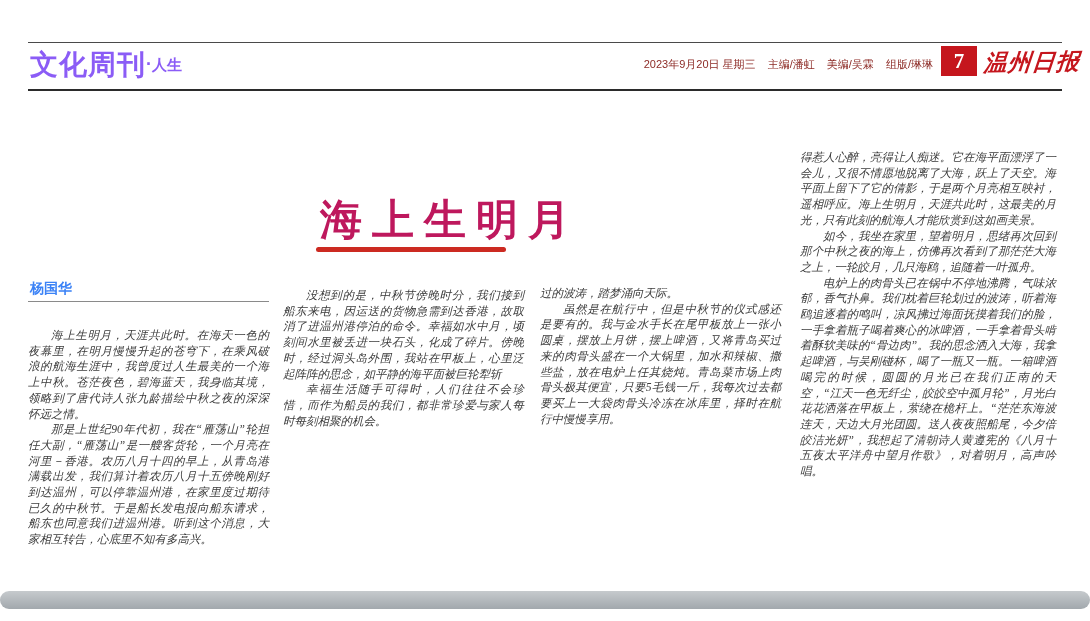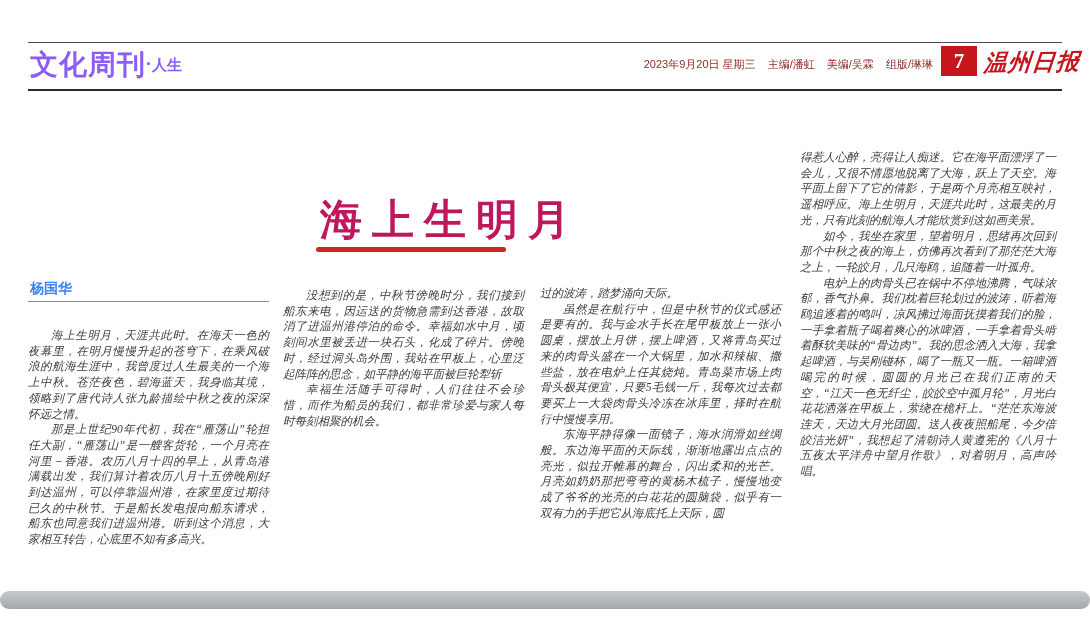--- a/index.html
+++ b/index.html
@@ -116,21 +116,20 @@
   </div>
 
   <div class="col col-2">
     <p>没想到的是，中秋节傍晚时分，我们接到船东来电，因运送的货物急需到达香港，故取消了进温州港停泊的命令。幸福如水中月，顷刻间水里被丢进一块石头，化成了碎片。傍晚时，经过洞头岛外围，我站在甲板上，心里泛起阵阵的思念，如平静的海平面被巨轮犁斩</p>
     <p>幸福生活随手可得时，人们往往不会珍惜，而作为船员的我们，都非常珍爱与家人每时每刻相聚的机会。</p>
   </div>
 
   <div class="col col-3">
     <p class="cont">过的波涛，踏梦涌向天际。</p>
     <p>虽然是在航行中，但是中秋节的仪式感还是要有的。我与金水手长在尾甲板放上一张小圆桌，摆放上月饼，摆上啤酒，又将青岛买过来的肉骨头盛在一个大锅里，加水和辣椒、撒些盐，放在电炉上任其烧炖。青岛菜市场上肉骨头极其便宜，只要5毛钱一斤，我每次过去都要买上一大袋肉骨头冷冻在冰库里，择时在航行中慢慢享用。</p>
-    <p>东海平静得像一面镜子，海水润滑如丝绸般。东边海平面的天际线，渐渐地露出点点的亮光，似拉开帷幕的舞台，闪出柔和的光芒。月亮如奶奶那把弯弯的黄杨木梳子，慢慢地变成了爷爷的光亮的白花花的圆脑袋，似乎有一双有力的手把它从海底托上天际，圆</p>
   </div>
 
   <div class="col col-4">
     <p class="cont">得惹人心醉，亮得让人痴迷。它在海平面漂浮了一会儿，又很不情愿地脱离了大海，跃上了天空。海平面上留下了它的倩影，于是两个月亮相互映衬，遥相呼应。海上生明月，天涯共此时，这最美的月光，只有此刻的航海人才能欣赏到这如画美景。</p>
     <p>如今，我坐在家里，望着明月，思绪再次回到那个中秋之夜的海上，仿佛再次看到了那茫茫大海之上，一轮皎月，几只海鸥，追随着一叶孤舟。</p>
     <p>电炉上的肉骨头已在锅中不停地沸腾，气味浓郁，香气扑鼻。我们枕着巨轮划过的波涛，听着海鸥追逐着的鸣叫，凉风拂过海面抚摸着我们的脸，一手拿着瓶子喝着爽心的冰啤酒，一手拿着骨头啃着酥软美味的“骨边肉”。我的思念洒入大海，我拿起啤酒，与吴刚碰杯，喝了一瓶又一瓶。一箱啤酒喝完的时候，圆圆的月光已在我们正南的天空，“江天一色无纤尘，皎皎空中孤月轮”，月光白花花洒落在甲板上，萦绕在桅杆上。“茫茫东海波连天，天边大月光团圆。送人夜夜照船尾，今夕倍皎洁光妍”，我想起了清朝诗人黄遵宪的《八月十五夜太平洋舟中望月作歌》，对着明月，高声吟唱。</p>
   </div>
 
   <div class="bottom-edge"></div>
 

